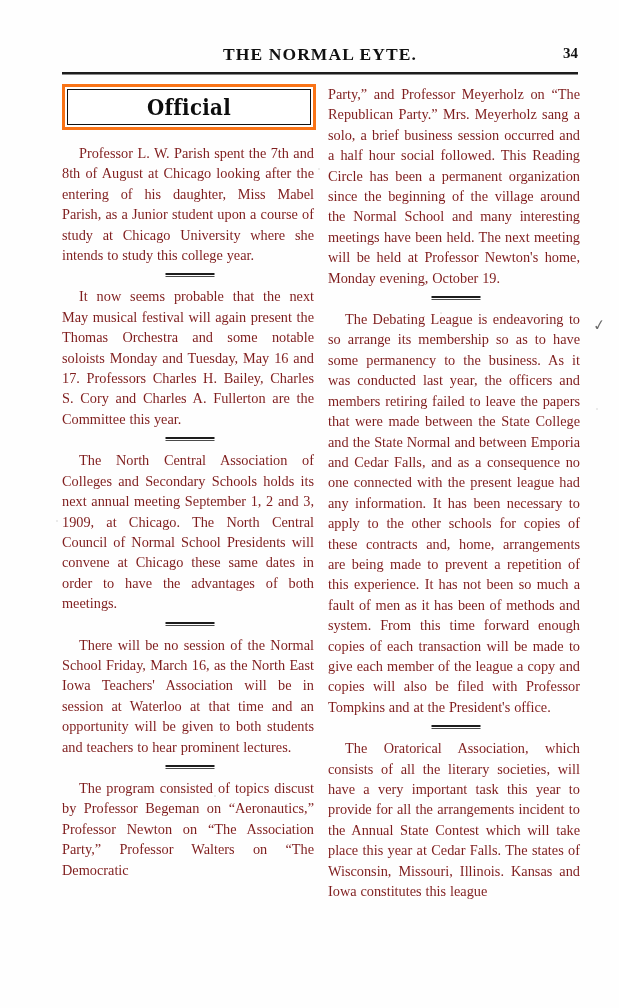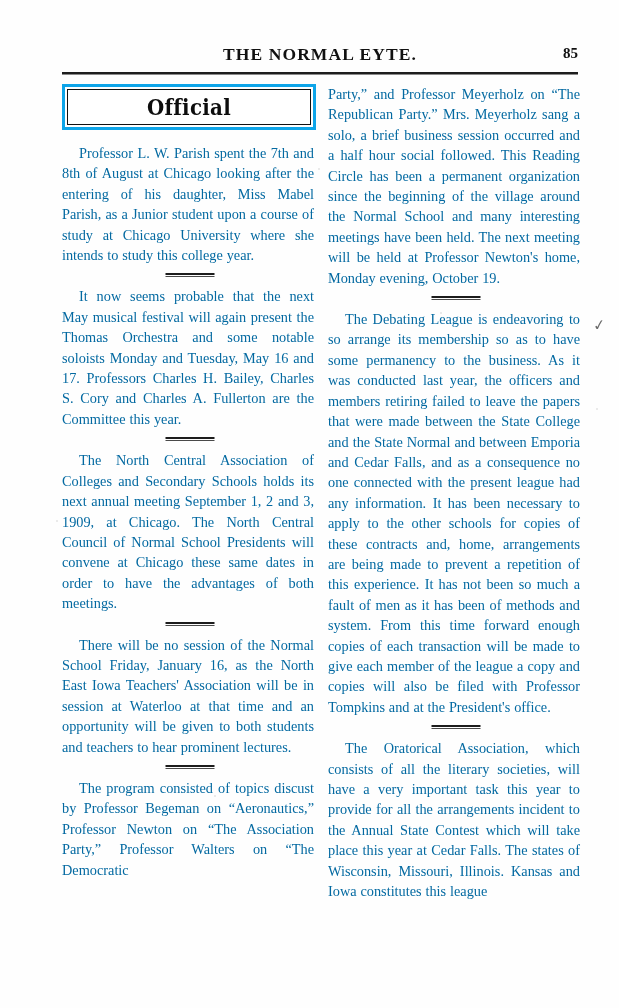--- a/index.html
+++ b/index.html
@@ -89,21 +89,21 @@
     width: 256px;
   }
   .col-left  { left: 0; }
   .col-right { left: 266px; }
 
   
   .official-box {
     position: relative;
     width: 254px;
     height: 46px;
-    border: 3px solid #0ea5e9;
+    border: 3px solid #f97316;
     box-sizing: border-box;
     margin-bottom: 13px;
     background: #fff;
   }
   .official-box .inner-rule {
     position: absolute;
     left: 2px; top: 2px; right: 2px; bottom: 2px;
     border: 1px solid #111;
     box-sizing: border-box;
   }
@@ -126,21 +126,21 @@
   }
 
   
   p.para {
     margin: 0 4px 0 0;
     font-size: 14.3px;
     line-height: 20.4px;
     text-align: justify;
     text-justify: inter-word;
     text-indent: 17px;
-    color: #0369a1;
+    color: #7f1d1d;
     word-spacing: 0.3px;
     hyphens: manual;
   }
   p.para.tight {
     text-indent: 17px;
   }
   p.para + p.para {
     margin-top: 0;
   }
 
@@ -192,21 +192,21 @@
     opacity: 0.55;
   }
 </style>
 </head>
 <body>
 
 <div class="page">
 
   <div class="running-head">
     <div class="head-title">THE NORMAL EYTE.</div>
-    <div class="head-folio">85</div>
+    <div class="head-folio">34</div>
   </div>
 
   <div class="head-rule">
     <i class="r1"></i>
       <i class="r2"></i>
   </div>
 
   <div class="margin-mark">✓</div>
 
   <div class="columns">
@@ -229,21 +229,21 @@
           <i class="d1"></i>
           <i class="d2"></i>
         </div>
 
       <p class="para">The North Central Association of Colleges and Secondary Schools holds its next annual meeting September 1, 2 and 3, 1909, at Chicago. The North Central Council of Normal School Presidents will convene at Chicago these same dates in order to have the advantages of both meetings.</p>
       <div class="divider">
           <i class="d1"></i>
           <i class="d2"></i>
         </div>
 
-      <p class="para">There will be no session of the Normal School Friday, January 16, as the North East Iowa Teachers' Association will be in session at Waterloo at that time and an opportunity will be given to both students and teachers to hear prominent lectures.</p>
+      <p class="para">There will be no session of the Normal School Friday, March 16, as the North East Iowa Teachers' Association will be in session at Waterloo at that time and an opportunity will be given to both students and teachers to hear prominent lectures.</p>
       <div class="divider">
           <i class="d1"></i>
           <i class="d2"></i>
         </div>
 
       <p class="para tight">The program consisted of topics discust by Professor Begeman on “Aeronautics,” Professor Newton on “The Association Party,” Professor Walters on “The Democratic</p>
     </div>
 
     <div class="col col-right">
       <p class="para" style="text-indent:0;">Party,” and Professor Meyerholz on “The Republican Party.” Mrs. Meyerholz sang a solo, a brief business session occurred and a half hour social followed. This Reading Circle has been a permanent organization since the beginning of the village around the Normal School and many interesting meetings have been held. The next meeting will be held at Professor Newton's home, Monday evening, October 19.</p>

